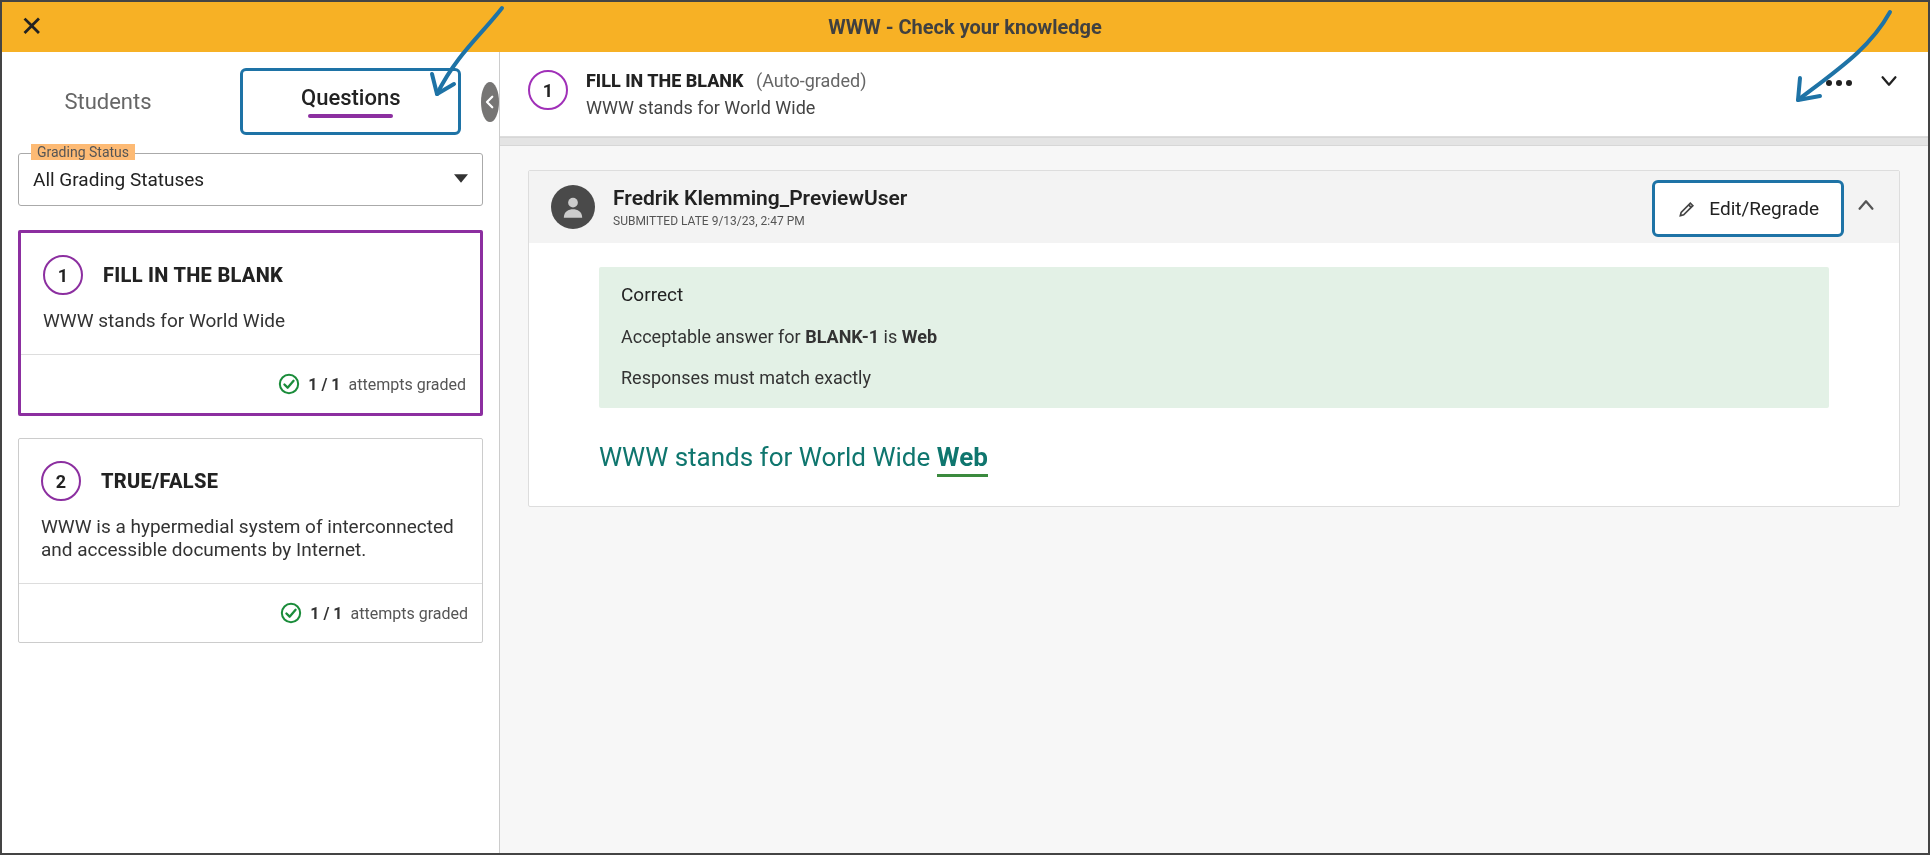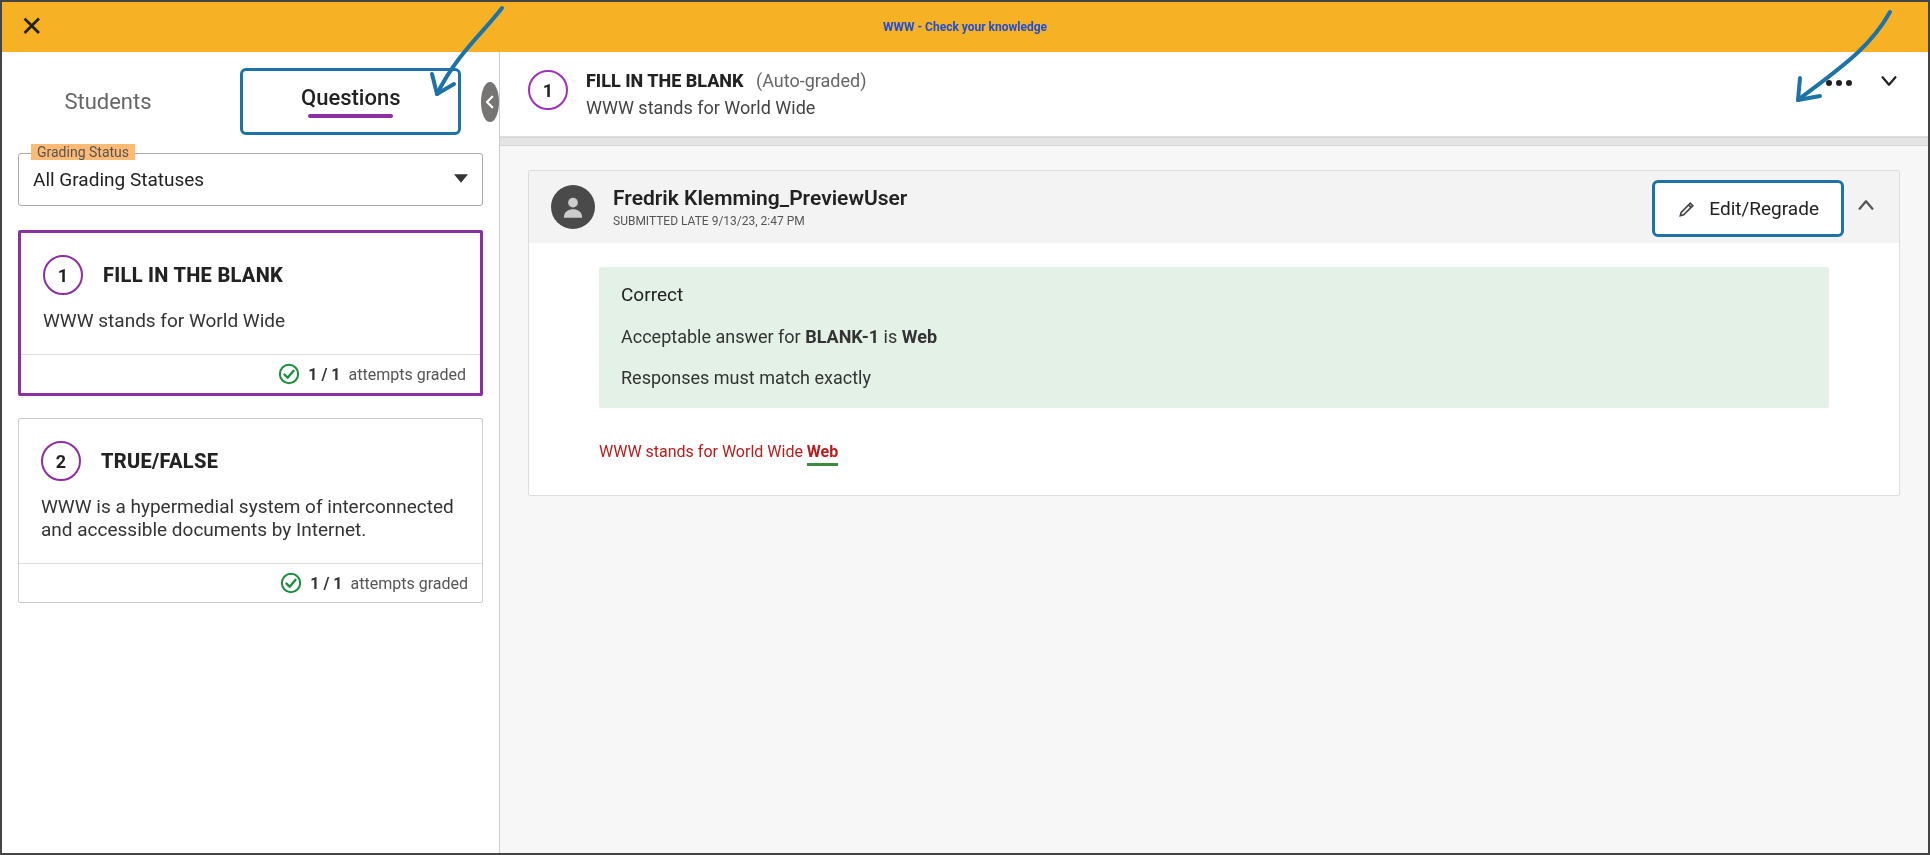--- a/index.html
+++ b/index.html
@@ -2,21 +2,21 @@
 <html><head>
 <meta charset="utf-8">
 <style>
   * { box-sizing: border-box; margin: 0; padding: 0; }
   html, body { width: 100%; height: 100%; font-family: -apple-system, BlinkMacSystemFont, "Segoe UI", Roboto, Helvetica, Arial, sans-serif; background:#fff; }
   .app { width: 1930px; height: 855px; border: 2px solid #444; position: relative; overflow: hidden; background: #fff; }
 
   
   .topbar { background: #f7b125; height: 50px; display: flex; align-items: center; position: relative; }
   .close-x { position: absolute; left: 18px; top: 50%; transform: translateY(-50%); font-size: 28px; line-height: 1; cursor: pointer; color:#222; font-weight: 400; }
-  .topbar-title { margin: 0 auto; font-size: 12px; font-weight: 700; color: #1d4ed8; text-align: center; }
+  .topbar-title { margin: 0 auto; font-size: 20px; font-weight: 700; color: #404040; text-align: center; }
 
   .body { display: flex; height: calc(100% - 50px); }
 
   
   .sidebar { width: 498px; border-right: 1px solid #ccc; background: #fff; padding: 16px; position: relative; }
   .tabs { display: flex; align-items: center; gap: 0; margin-bottom: 18px; }
   .tab { flex: 0 0 auto; padding: 16px 32px; font-size: 22px; color: #666; cursor: pointer; border-radius: 6px; }
   .tab-students { width: 180px; text-align:center; }
   .tab-questions-wrap { position: relative; }
   .tab-questions { border: 3px solid #1e73a6; border-radius: 6px; color:#222; font-weight:500; padding: 14px 58px; margin-left: 42px; }
@@ -29,21 +29,21 @@
   .grading-filter .value { font-size: 19px; color: #222; }
   .grading-filter .caret { position: absolute; right: 14px; top: 50%; transform: translateY(-50%); }
   .grading-filter .caret svg { width: 14px; height: 14px; fill:#333; }
 
   .qcard { border: 1px solid #ccc; border-radius: 2px; margin-bottom: 22px; }
   .qcard.selected { border: 3px solid #8c2fa0; }
   .qcard-head { display: flex; align-items: center; gap: 20px; padding: 22px 22px 10px; }
   .qnum { width: 40px; height: 40px; border: 2.5px solid #8c2fa0; border-radius: 50%; display:flex; align-items:center; justify-content:center; font-weight: 700; font-size: 18px; color:#222; }
   .qtype { font-weight: 800; font-size: 20px; letter-spacing: 0.3px; color:#222; }
   .qtext { padding: 4px 22px 22px; font-size: 19px; color:#333; }
-  .qfoot { border-top: 1px solid #ddd; padding: 8px 14px; display:flex; justify-content:flex-end; align-items:center; gap:8px; font-size: 16px; color:#333; }
+  .qfoot { border-top: 1px solid #ddd; padding: 18px 14px; display:flex; justify-content:flex-end; align-items:center; gap:8px; font-size: 16px; color:#333; }
   .qfoot .count { font-weight: 700; }
   .qfoot .label { color:#555; }
   .ok-icon { width: 22px; height: 22px; }
   .ok-icon circle { stroke:#1a8c3a; stroke-width:2.2; fill:none; }
   .ok-icon path { stroke:#1a8c3a; stroke-width:2.5; fill:none; stroke-linecap:round; stroke-linejoin:round; }
 
   
   .main { flex: 1; background: #f7f7f7; position: relative; overflow:auto; }
   .qheader { background:#fff; border-bottom:1px solid #ddd; padding: 18px 28px; display:flex; align-items:flex-start; gap:18px; }
   .qheader .qnum { border-color:#a030b8; }
@@ -67,21 +67,21 @@
   .sub-meta { font-size:12px; color:#555; margin-top:4px; }
   .score-pill { margin-left:auto; background:#26c96a; color:#111; font-weight:700; font-size:17px; padding:6px 20px; border-radius:18px; }
   .sub-collapse { margin-left:20px; cursor:pointer; }
   .sub-collapse svg { width:22px; height:22px; }
 
   .sub-body { padding: 24px 70px 34px; }
   .correct-box { background:#e3f1e6; border-radius:2px; padding: 16px 22px 20px; }
   .correct-box .lab { font-weight:400; font-size:19px; color:#222; }
   .correct-box .line { font-size:18px; margin-top:20px; color:#333; }
   .correct-box .line b { font-weight:700; }
-  .answer-line { margin-top:34px; font-size:16px; color:#b91c1c; }
+  .answer-line { margin-top:34px; font-size:26px; color:#0f766e; }
   .answer-line .blank { font-weight:700; border-bottom:3px solid #3b8a3e; padding-bottom:2px; }
 
   
   .popover { position:absolute; top: 128px; right: 84px; background:#fff; border:3px solid #1e73a6; border-radius:6px; padding: 14px 22px; display:flex; align-items:center; gap:12px; cursor:pointer; z-index:5; }
   .popover svg { width:20px; height:20px; stroke:#444; fill:none; stroke-width:2; }
   .popover span { font-size:19px; color:#222; }
 
   
   .arrow { position:absolute; pointer-events:none; z-index:10; }
 </style>

